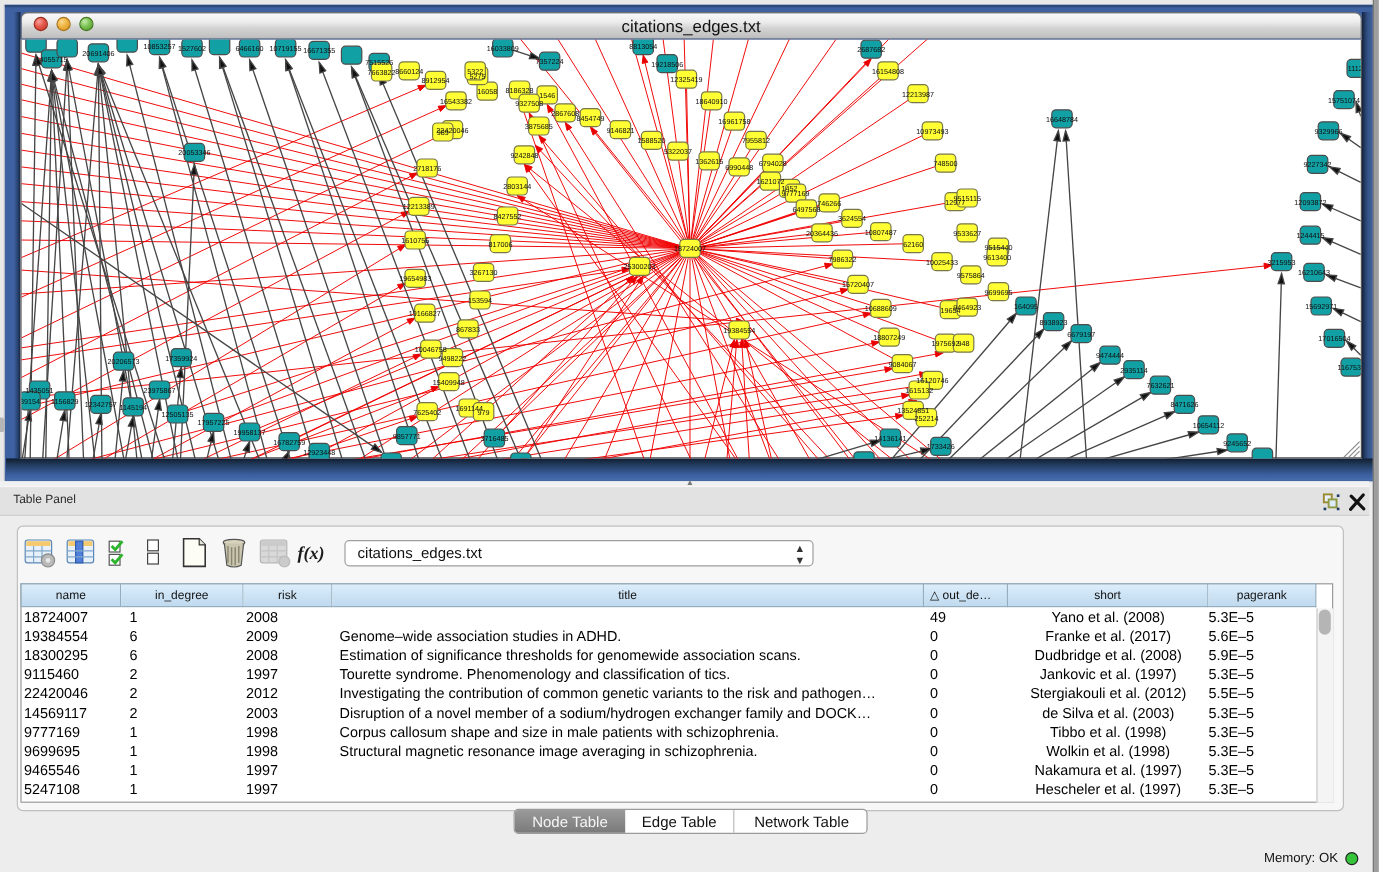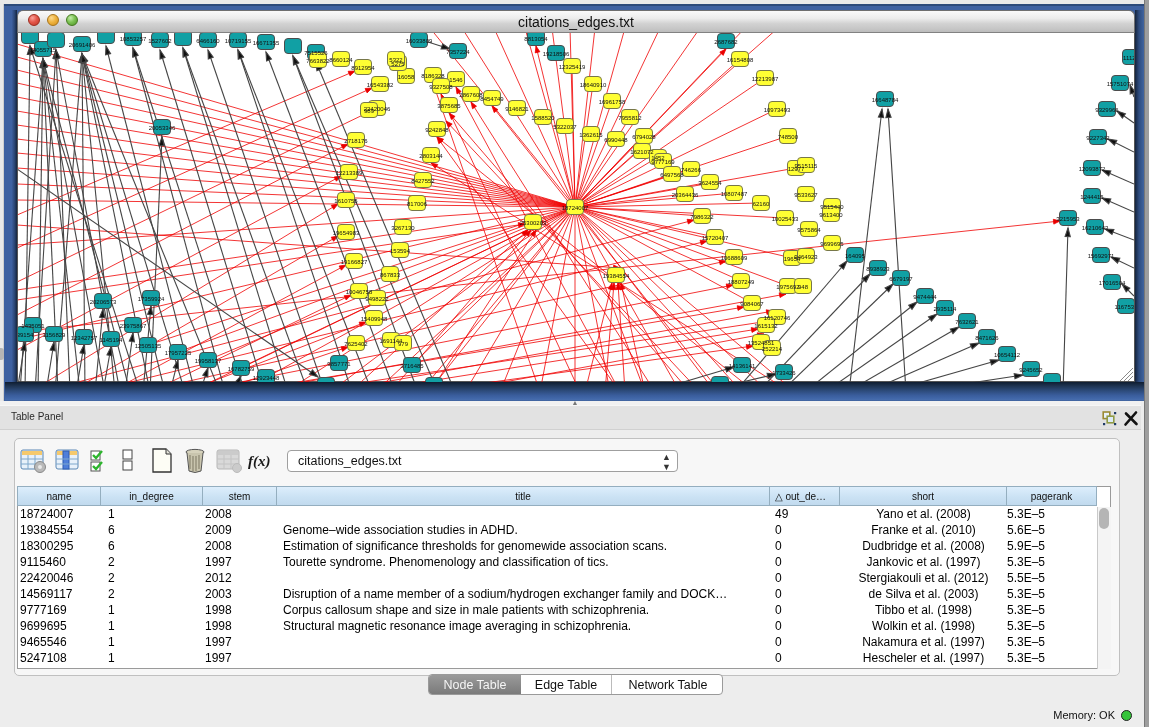--- a/index.html
+++ b/index.html
@@ -769,40 +769,40 @@
     <path d="M5 13 h22 M5 18 h22 M12 9 v14 M19 9 v14" stroke="#b3b3b3"></path>
     <circle cx="25" cy="22" r="4.5" fill="#bdbdbd" stroke="#a7a7a7"></circle>
   </g>
 
   <text x="232" y="20" font-family="Liberation Serif, serif" font-style="italic" font-weight="bold" font-size="15" fill="#1a1a1a">f(x)</text>
 </svg>
 <div id="combo" class="abs">citations_edges.txt<span class="arr">▲<br>▼</span></div>
 <div id="tablewrap" class="abs"></div>
 <div class="th" style="left:17px;width:84px;border-left:1px solid #94aebf">name</div>
 <div class="th" style="left:101px;width:102px">in_degree</div>
-<div class="th" style="left:203px;width:74px">stem</div>
+<div class="th" style="left:203px;width:74px">risk</div>
 <div class="th" style="left:277px;width:493px">title</div>
 <div class="th" style="left:770px;width:70px;text-align:left;padding-left:5px">△ out_de…</div>
 <div class="th" style="left:840px;width:167px">short</div>
 <div class="th" style="left:1007px;width:90px">pagerank</div>
 <div class="tr" style="top:506px">
     <span class="c c0">18724007</span>
     <span class="c c1">1</span>
     <span class="c c2">2008</span>
     <span class="c c4">49</span>
     <span class="c c5">Yano et al. (2008)</span>
     <span class="c c6">5.3E–5</span>
   </div>
 <div class="tr" style="top:522px">
     <span class="c c0">19384554</span>
     <span class="c c1">6</span>
     <span class="c c2">2009</span>
     <span class="c c3">Genome–wide association studies in ADHD.</span>
     <span class="c c4">0</span>
-    <span class="c c5">Franke et al. (2010)</span>
+    <span class="c c5">Franke et al. (2017)</span>
     <span class="c c6">5.6E–5</span>
   </div>
 <div class="tr" style="top:538px">
     <span class="c c0">18300295</span>
     <span class="c c1">6</span>
     <span class="c c2">2008</span>
     <span class="c c3">Estimation of significance thresholds for genomewide association scans.</span>
     <span class="c c4">0</span>
     <span class="c c5">Dudbridge et al. (2008)</span>
     <span class="c c6">5.9E–5</span>
@@ -813,29 +813,30 @@
     <span class="c c2">1997</span>
     <span class="c c3">Tourette syndrome. Phenomenology and classification of tics.</span>
     <span class="c c4">0</span>
     <span class="c c5">Jankovic et al. (1997)</span>
     <span class="c c6">5.3E–5</span>
   </div>
 <div class="tr" style="top:570px">
     <span class="c c0">22420046</span>
     <span class="c c1">2</span>
     <span class="c c2">2012</span>
+    <span class="c c3">Investigating the contribution of common genetic variants to the risk and pathogen…</span>
     <span class="c c4">0</span>
     <span class="c c5">Stergiakouli et al. (2012)</span>
     <span class="c c6">5.5E–5</span>
   </div>
 <div class="tr" style="top:586px">
     <span class="c c0">14569117</span>
     <span class="c c1">2</span>
     <span class="c c2">2003</span>
-    <span class="c c3">Disruption of a name member of a sodium/hydrogen exchanger family and DOCK…</span>
+    <span class="c c3">Disruption of a novel member of a sodium/hydrogen exchanger family and DOCK…</span>
     <span class="c c4">0</span>
     <span class="c c5">de Silva et al. (2003)</span>
     <span class="c c6">5.3E–5</span>
   </div>
 <div class="tr" style="top:602px">
     <span class="c c0">9777169</span>
     <span class="c c1">1</span>
     <span class="c c2">1998</span>
     <span class="c c3">Corpus callosum shape and size in male patients with schizophrenia.</span>
     <span class="c c4">0</span>

